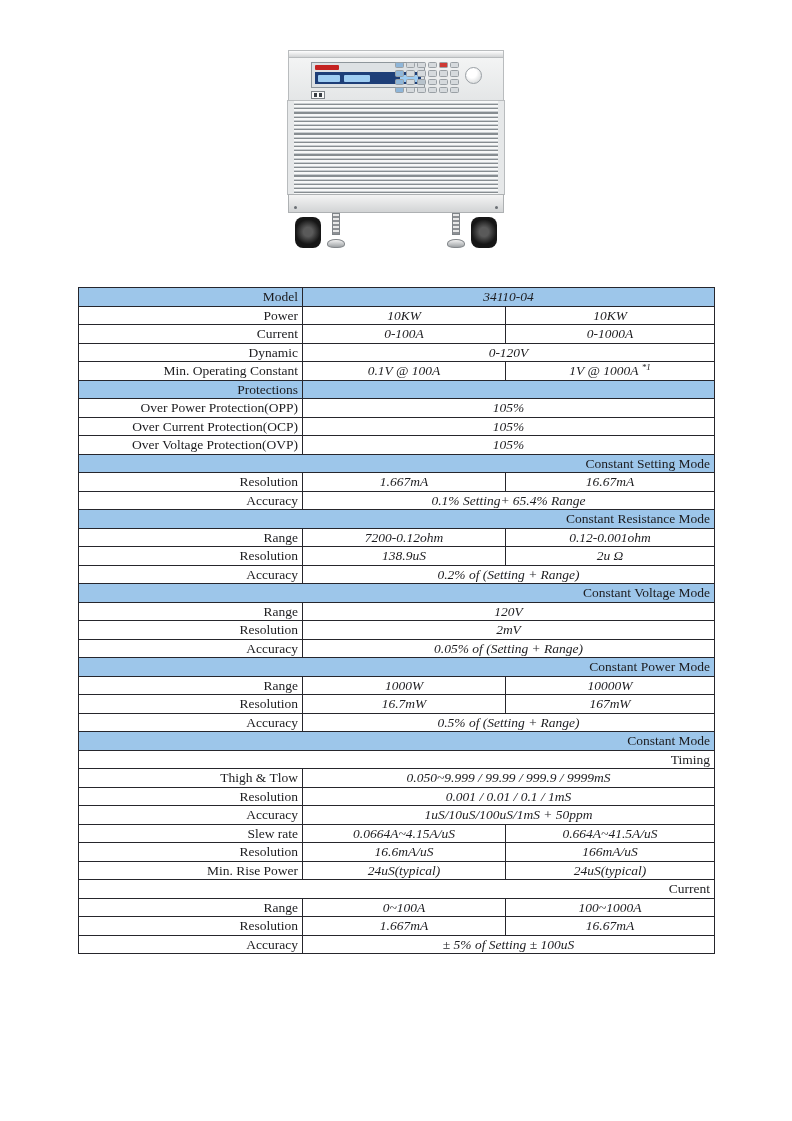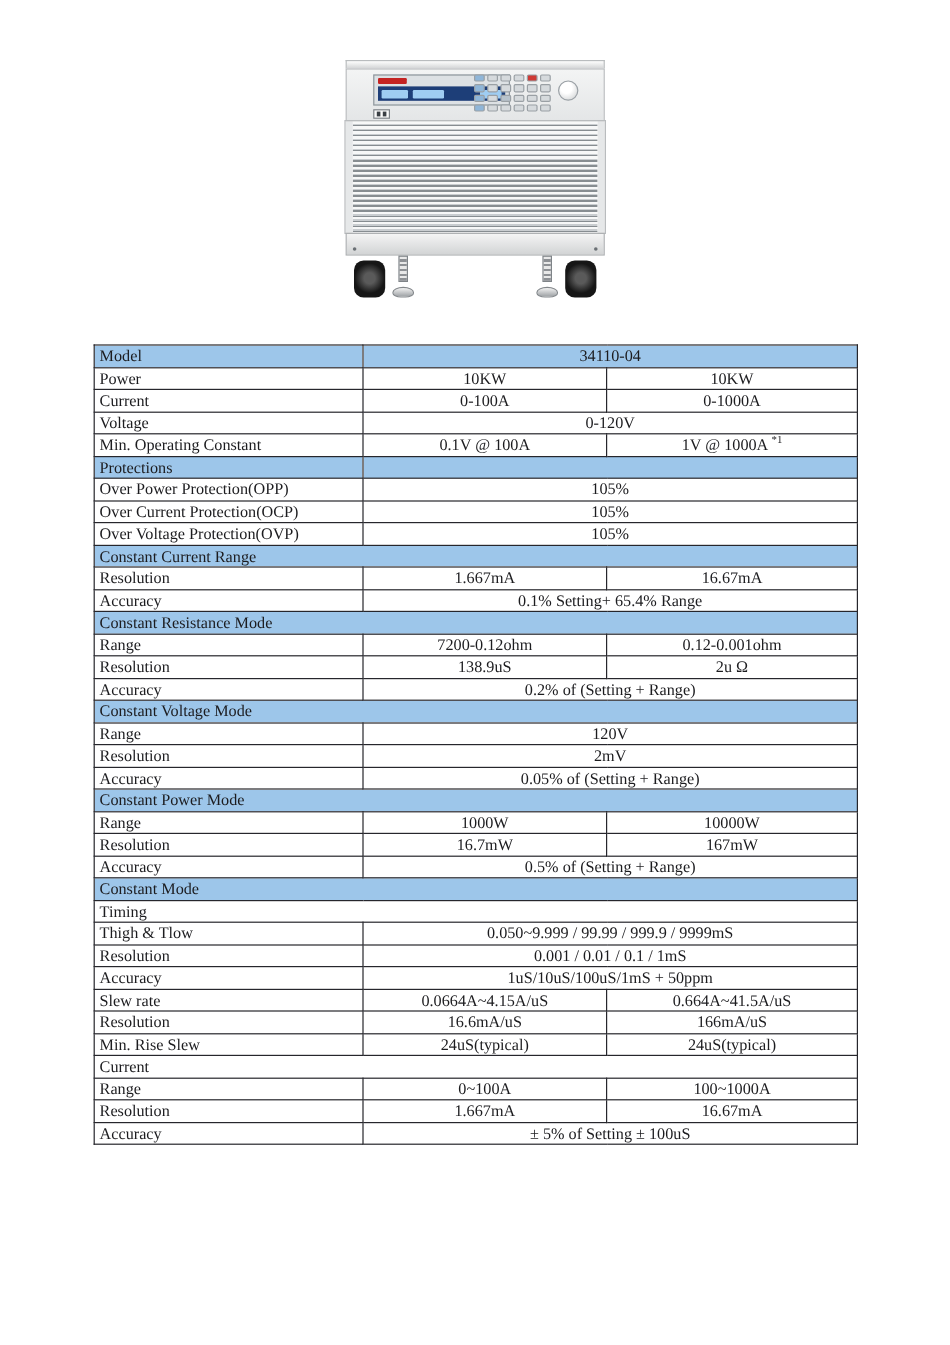--- a/index.html
+++ b/index.html
@@ -46,22 +46,22 @@
           background:repeating-linear-gradient(180deg,#e8e8e8 0 2px,#8d9094 2px 4px); border:1px solid #7f8488; }
   .pad { position:absolute; left:0; bottom:2px; width:18px; height:9px; border-radius:50% 50% 40% 40%;
          background:linear-gradient(#f2f2f2,#9fa3a6); border:1px solid #83878b; }
 
   
   table.spec { position:absolute; left:78px; top:287px; width:636px;
     border-collapse:collapse; table-layout:fixed; font-size:13.5px; }
   table.spec col.c1 { width:224px; } table.spec col.c2 { width:203px; } table.spec col.c3 { width:209px; }
   table.spec td { border:1.5px solid #26262c; height:18.5px; line-height:15px;
     padding:0 4px; overflow:hidden; white-space:nowrap; }
-  td.lbl { text-align:left; }
-  td.val { text-align:center; }
+  td.lbl { text-align:right; }
+  td.val { text-align:center;font-style:italic; }
   td.blue { background:#9DC6EA; }
   sup { font-size:9px; vertical-align:super; line-height:0; }
 </style>
 </head>
 <body>
 
 <div class="page">
 
   <div class="device">
     <div class="dev-top"></div>
@@ -144,21 +144,21 @@
           <td class="lbl">Power</td>
           <td class="val">10KW</td>
           <td class="val">10KW</td>
         </tr>
         <tr>
           <td class="lbl">Current</td>
           <td class="val">0-100A</td>
           <td class="val">0-1000A</td>
         </tr>
         <tr>
-          <td class="lbl">Voltage</td>
+          <td class="lbl">Dynamic</td>
           <td class="val" colspan="2">0-120V</td>
         </tr>
         <tr>
           <td class="lbl">Min. Operating Constant</td>
           <td class="val">0.1V @ 100A</td>
           <td class="val"><span>1V @ 1000A </span><sup>*1</sup></td>
         </tr>
         <tr>
           <td class="lbl blue">Protections</td>
           <td class="val blue" colspan="2"></td>
@@ -169,21 +169,21 @@
         </tr>
         <tr>
           <td class="lbl">Over Current Protection(OCP)</td>
           <td class="val" colspan="2">105%</td>
         </tr>
         <tr>
           <td class="lbl">Over Voltage Protection(OVP)</td>
           <td class="val" colspan="2">105%</td>
         </tr>
         <tr>
-          <td class="lbl blue" colspan="3">Constant Current Range</td>
+          <td class="lbl blue" colspan="3">Constant Setting Mode</td>
         </tr>
         <tr>
           <td class="lbl">Resolution</td>
           <td class="val">1.667mA</td>
           <td class="val">16.67mA</td>
         </tr>
         <tr>
           <td class="lbl">Accuracy</td>
           <td class="val" colspan="2">0.1% Setting+ 65.4% Range</td>
         </tr>
@@ -258,21 +258,21 @@
           <td class="lbl">Slew rate</td>
           <td class="val">0.0664A~4.15A/uS</td>
           <td class="val">0.664A~41.5A/uS</td>
         </tr>
         <tr>
           <td class="lbl">Resolution</td>
           <td class="val">16.6mA/uS</td>
           <td class="val">166mA/uS</td>
         </tr>
         <tr>
-          <td class="lbl">Min. Rise Slew</td>
+          <td class="lbl">Min. Rise Power</td>
           <td class="val">24uS(typical)</td>
           <td class="val">24uS(typical)</td>
         </tr>
         <tr>
           <td class="lbl" colspan="3">Current</td>
         </tr>
         <tr>
           <td class="lbl">Range</td>
           <td class="val">0~100A</td>
           <td class="val">100~1000A</td>

